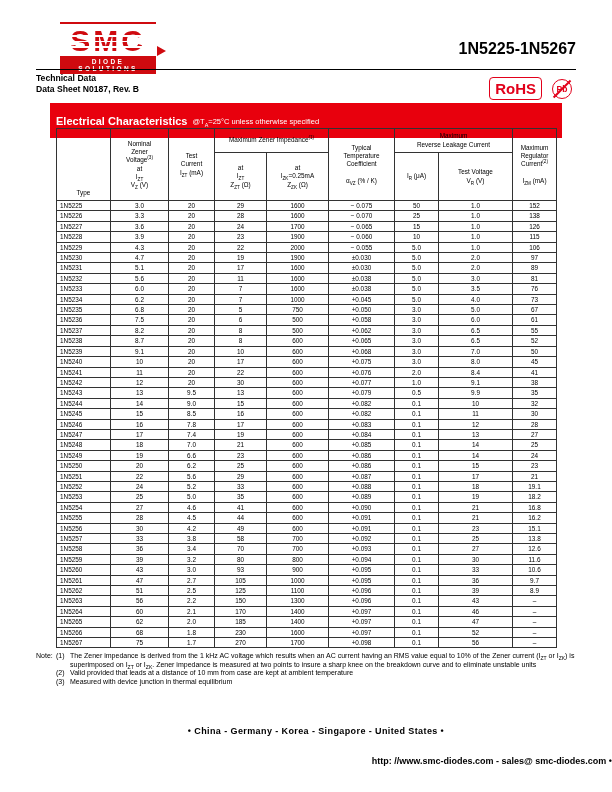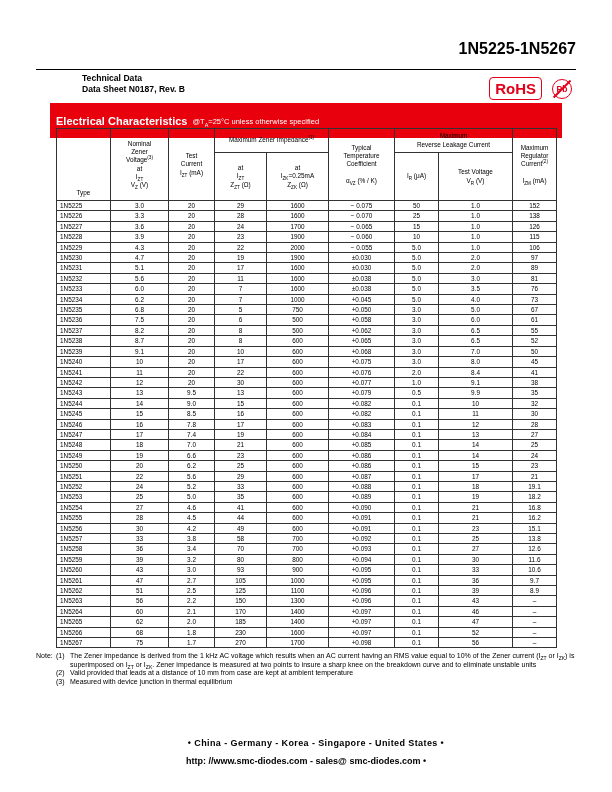--- a/index.html
+++ b/index.html
@@ -14,21 +14,21 @@
               background:repeating-linear-gradient(#cf0a0f 0 4px, #ffffff 4px 5.5px);
               -webkit-background-clip:text; background-clip:text; -webkit-text-fill-color:transparent; }
   .logo-flag { position:absolute; top:24px; right:-10px; width:0; height:0;
                border-top:5px solid transparent; border-bottom:5px solid transparent; border-left:9px solid #cf0a0f; }
   .logo-bar { background:#cf0a0f; color:#fff; font-size:6.5px; font-weight:bold; letter-spacing:2.4px; padding:2px 0 1.5px 0; }
 
   .part-number { position:absolute; top:40px; right:36px; font-size:16px; font-weight:bold; }
 
   .header-rule { position:absolute; top:69px; left:36px; width:540px; border-top:1.6px solid #000; }
 
-  .tech-block { position:absolute; top:73px; left:36px; font-size:8.6px; font-weight:bold; line-height:11px;margin-left:46px; }
+  .tech-block { position:absolute; top:73px; left:36px; font-size:8.6px; font-weight:bold; line-height:11px; }
 
   .badges { position:absolute; top:77px; right:40px; display:flex; align-items:center; gap:10px; }
   .rohs-badge { border:1.8px solid #e2001a; border-radius:4px; color:#e2001a; font-weight:bold; font-size:15px; padding:2px 5px; }
   .pb-badge { position:relative; width:20px; height:20px; border:1.8px solid #e2001a; border-radius:50%;
               display:flex; align-items:center; justify-content:center; color:#e2001a; font-weight:bold; font-size:8.5px; }
   .pb-badge::after { content:""; position:absolute; left:-3px; top:8px; width:24px; height:1.8px; background:#e2001a; transform:rotate(-45deg); }
 
   .section-bar { position:absolute; top:103px; left:50px; width:512px; height:35px; background:#e8000d; color:#fff;
                  display:flex; align-items:center; padding-left:6px; gap:5px; }
   .section-title { font-size:11px; font-weight:bold; }
@@ -49,27 +49,33 @@
   
   .notes { position:absolute; top:652px; left:36px; width:546px; font-size:7px; line-height:8.7px; }
   .note-row { display:flex; }
   .note-prefix { width:20px; flex:0 0 20px; }
   .note-num { width:14px; flex:0 0 14px; }
   .note-text { flex:1; }
 
   
   .footer { position:absolute; left:0; bottom:26px; width:100%; text-align:center; }
   .footer-regions { font-size:9px; font-weight:bold; letter-spacing:0.4px;padding-left:20px; }
-  .footer-contacts { font-size:9px; font-weight:bold; margin-top:8px; }
+  .footer-contacts { font-size:9px; font-weight:bold; margin-top:20px;text-align:right; }
 </style>
 </head>
 <body>
 
 <div class="page">
 
+  <div class="logo">
+    <div class="logo-topline"></div>
+    <div class="logo-smc">SMC</div>
+    <div class="logo-flag"></div>
+    <div class="logo-bar">DIODE SOLUTIONS</div>
+  </div>
 
   <div class="part-number">1N5225-1N5267</div>
 
   <div class="header-rule"></div>
 
   <div class="tech-block">
     <div>Technical Data</div>
     <div>Data Sheet N0187, Rev. B</div>
   </div>
 

